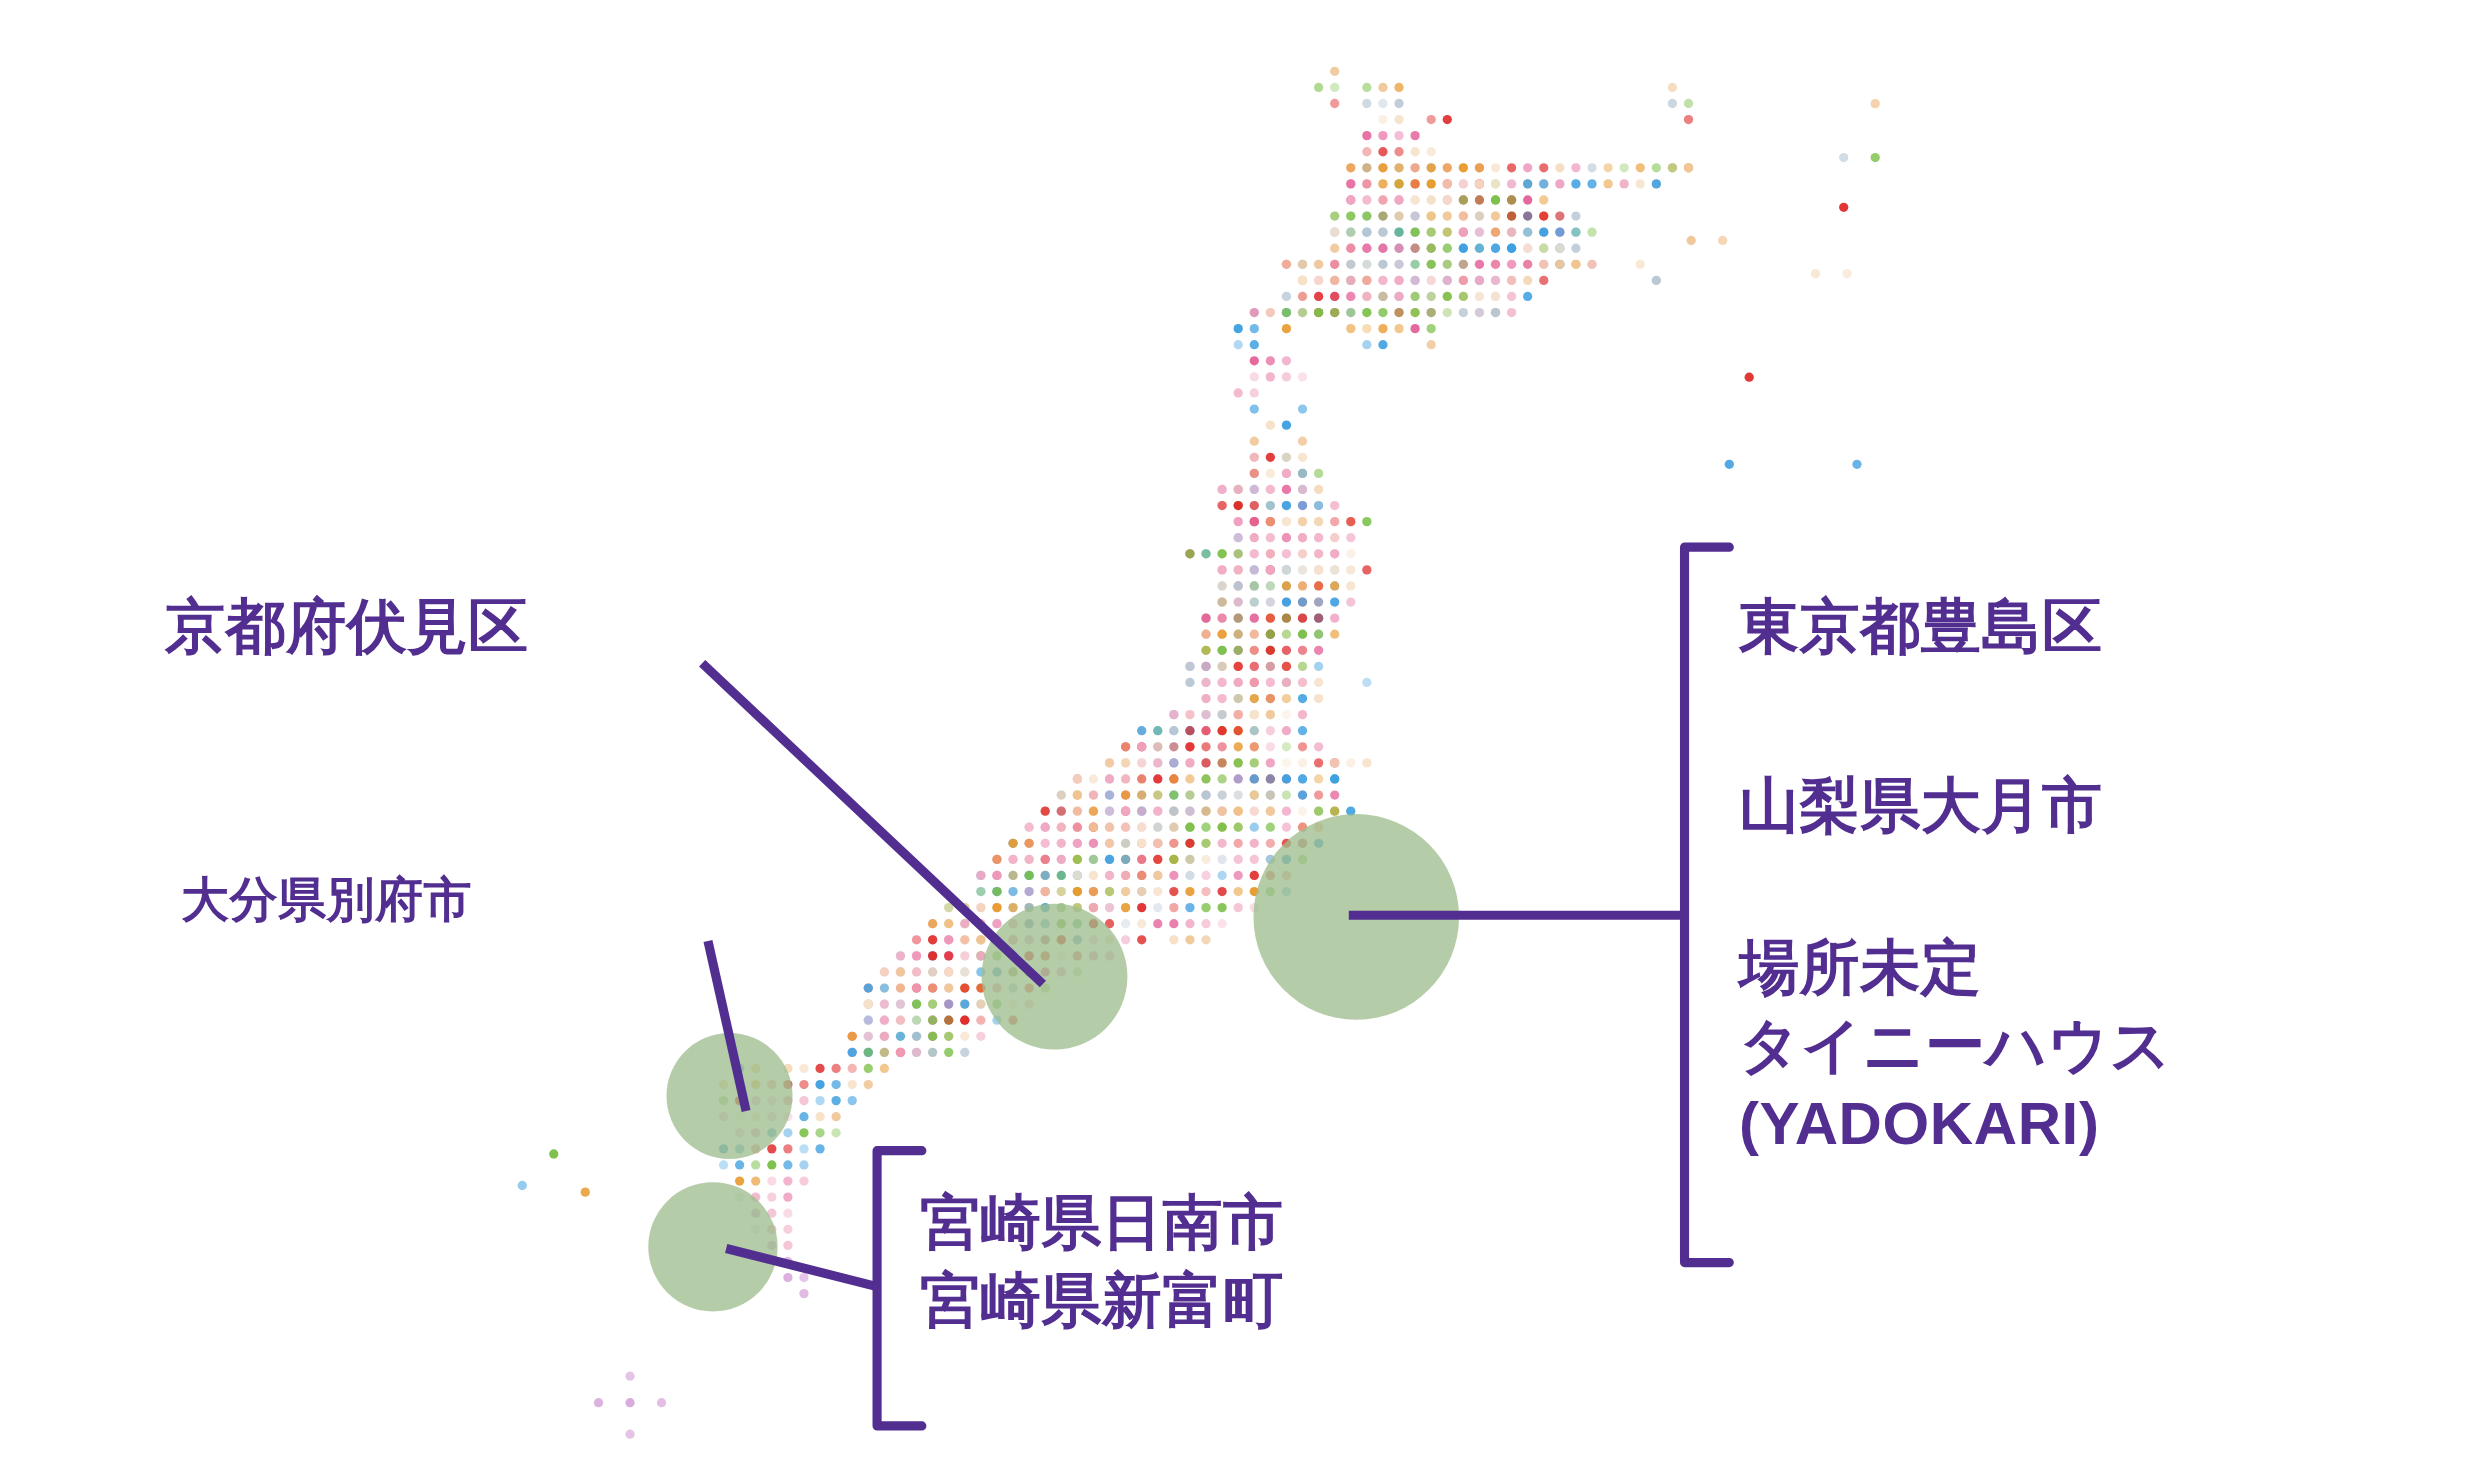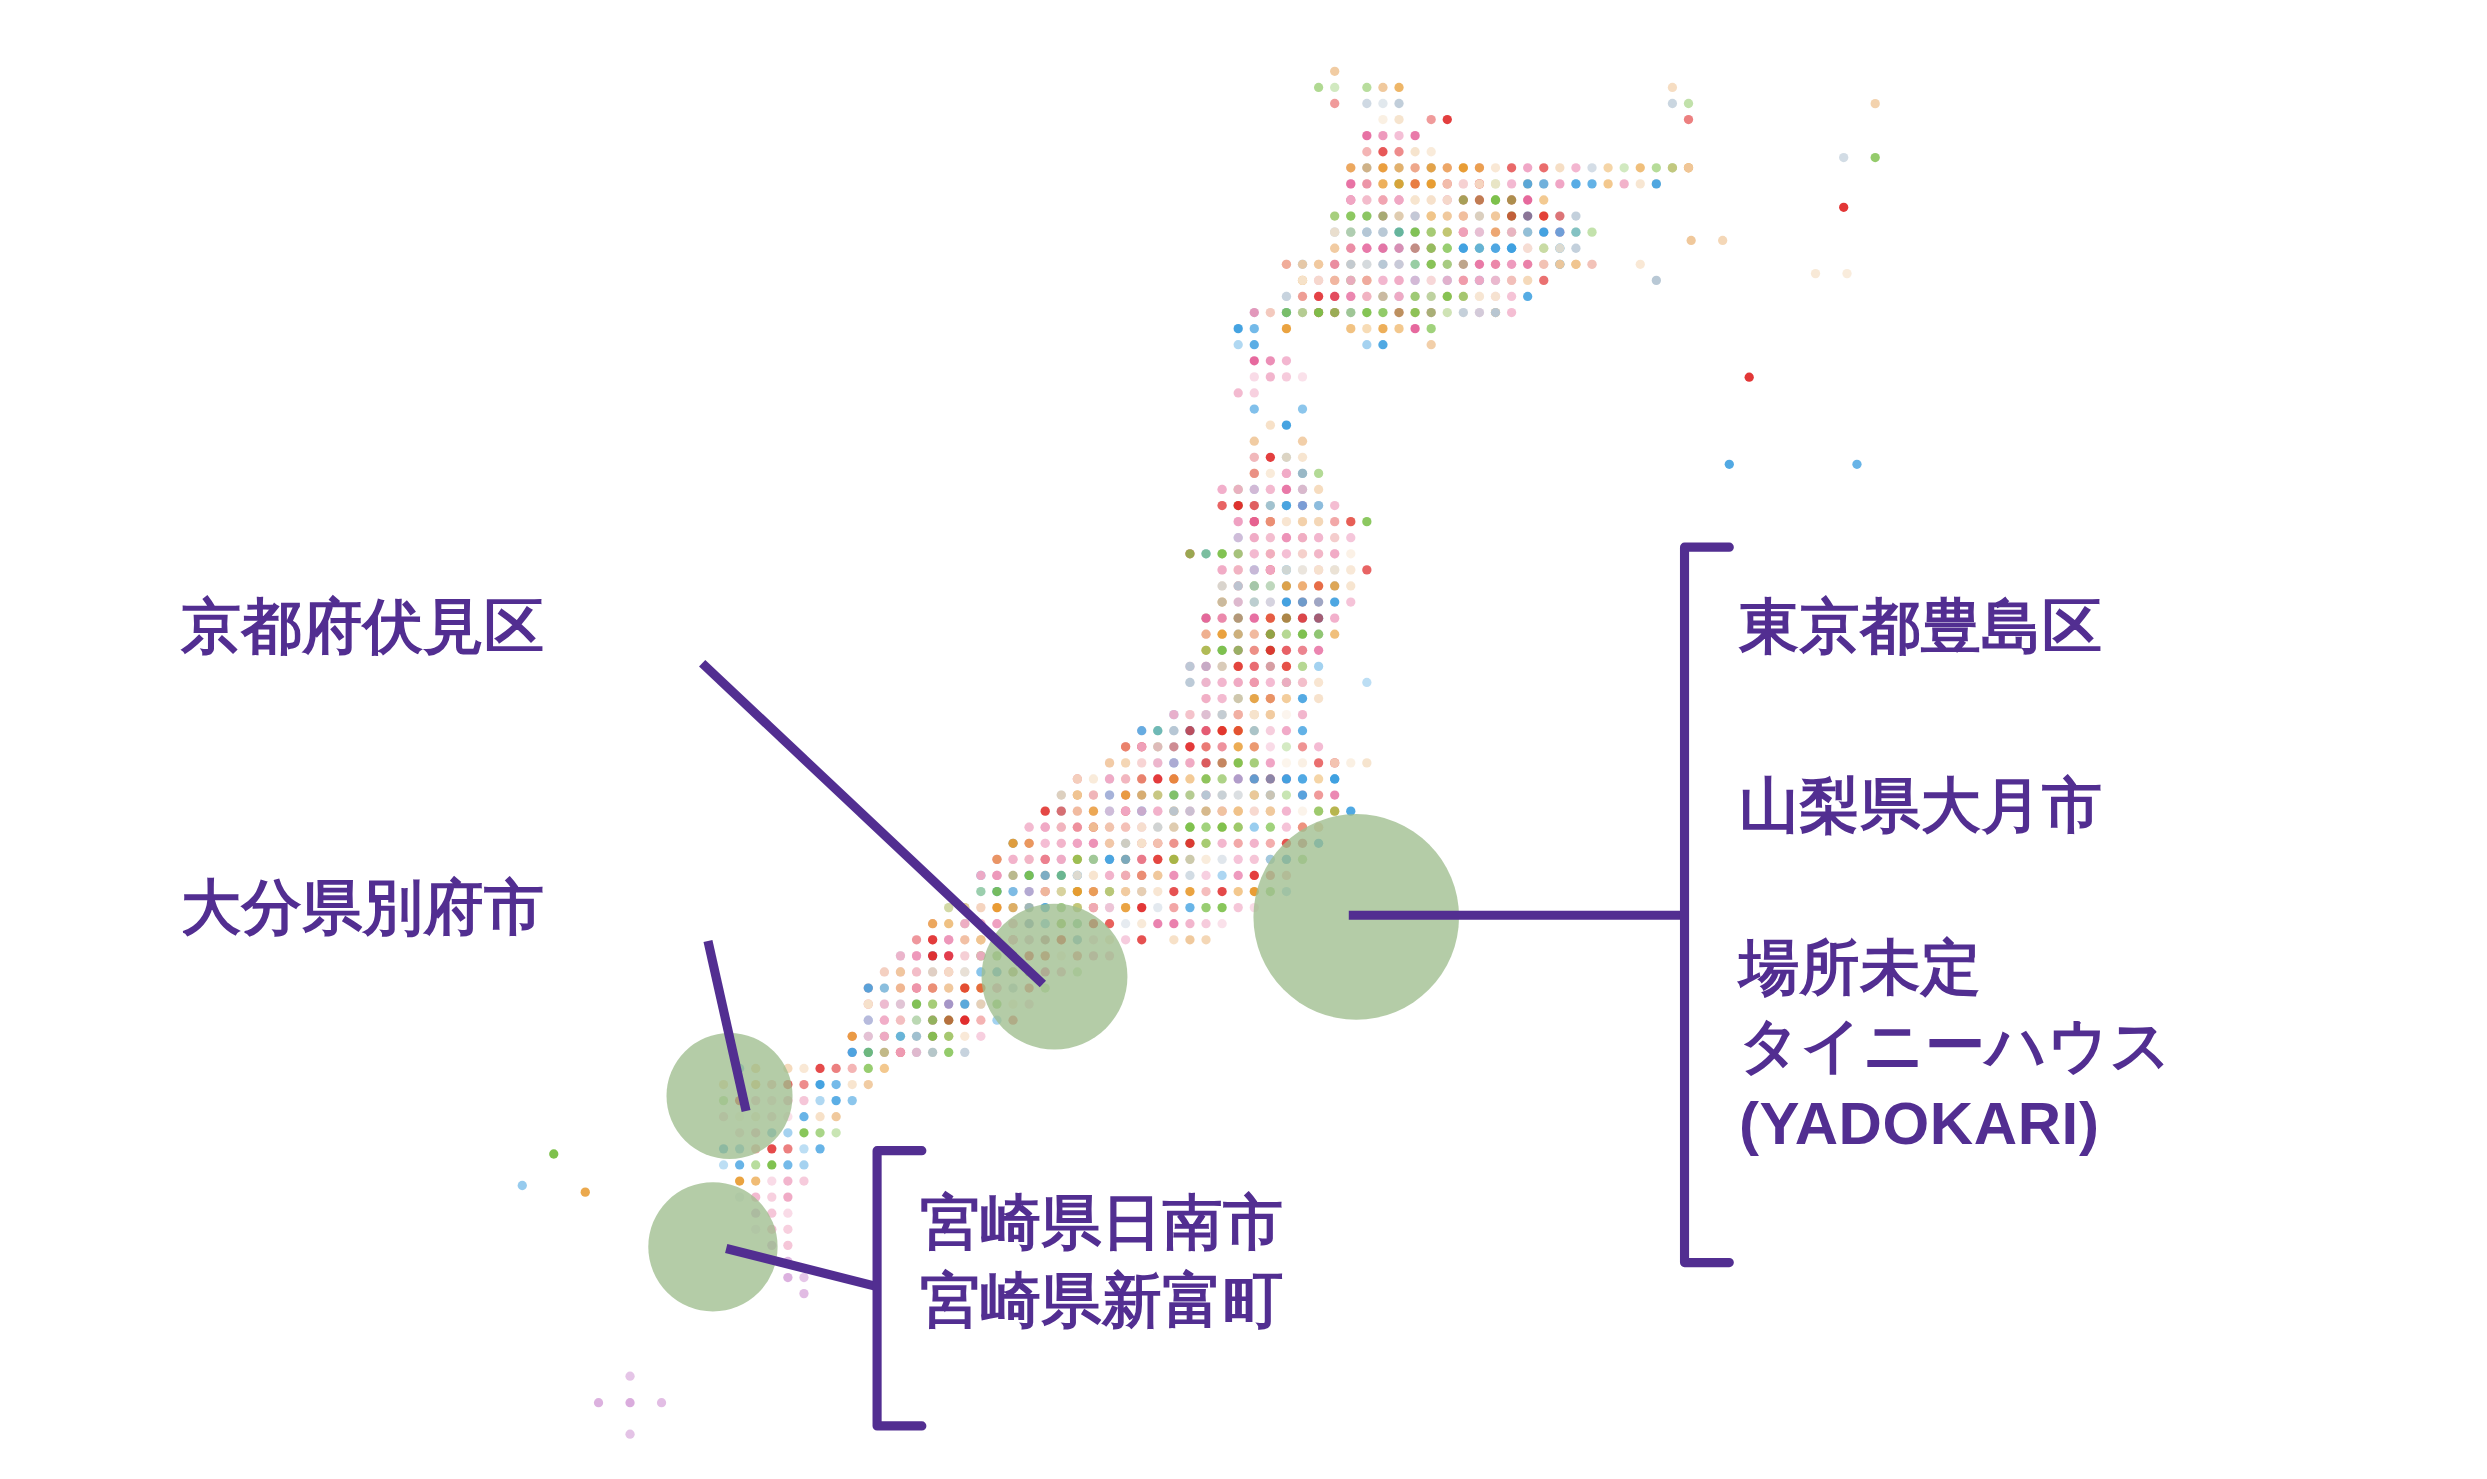--- a/index.html
+++ b/index.html
@@ -13,22 +13,22 @@
   #overlay{position:absolute;left:0;top:0;width:2487px;height:1479px;}
 
   .label{
     position:absolute;
     color:#522E91;
     font-weight:700;
     line-height:1.22;
     white-space:pre;
     letter-spacing:0.01em;
   }
-  .lbl-kyoto{left:181px;top:590px;font-size:60px;}
-  .lbl-beppu{left:181px;top:871px;font-size:60px;}
+  .lbl-kyoto{left:165px;top:590px;font-size:60px;}
+  .lbl-beppu{left:181px;top:871px;font-size:48px;}
   .lbl-miyazaki{left:920px;top:1184px;font-size:60px;line-height:1.30;}
   .lbl-right-1{left:1739px;top:590px;font-size:60px;}
   .lbl-right-2{left:1739px;top:769px;font-size:60px;}
   .lbl-right-3{left:1739px;top:929px;font-size:60px;line-height:1.30;}
 </style>
 </head>
 <body>
 
 <div id="stage">
 

